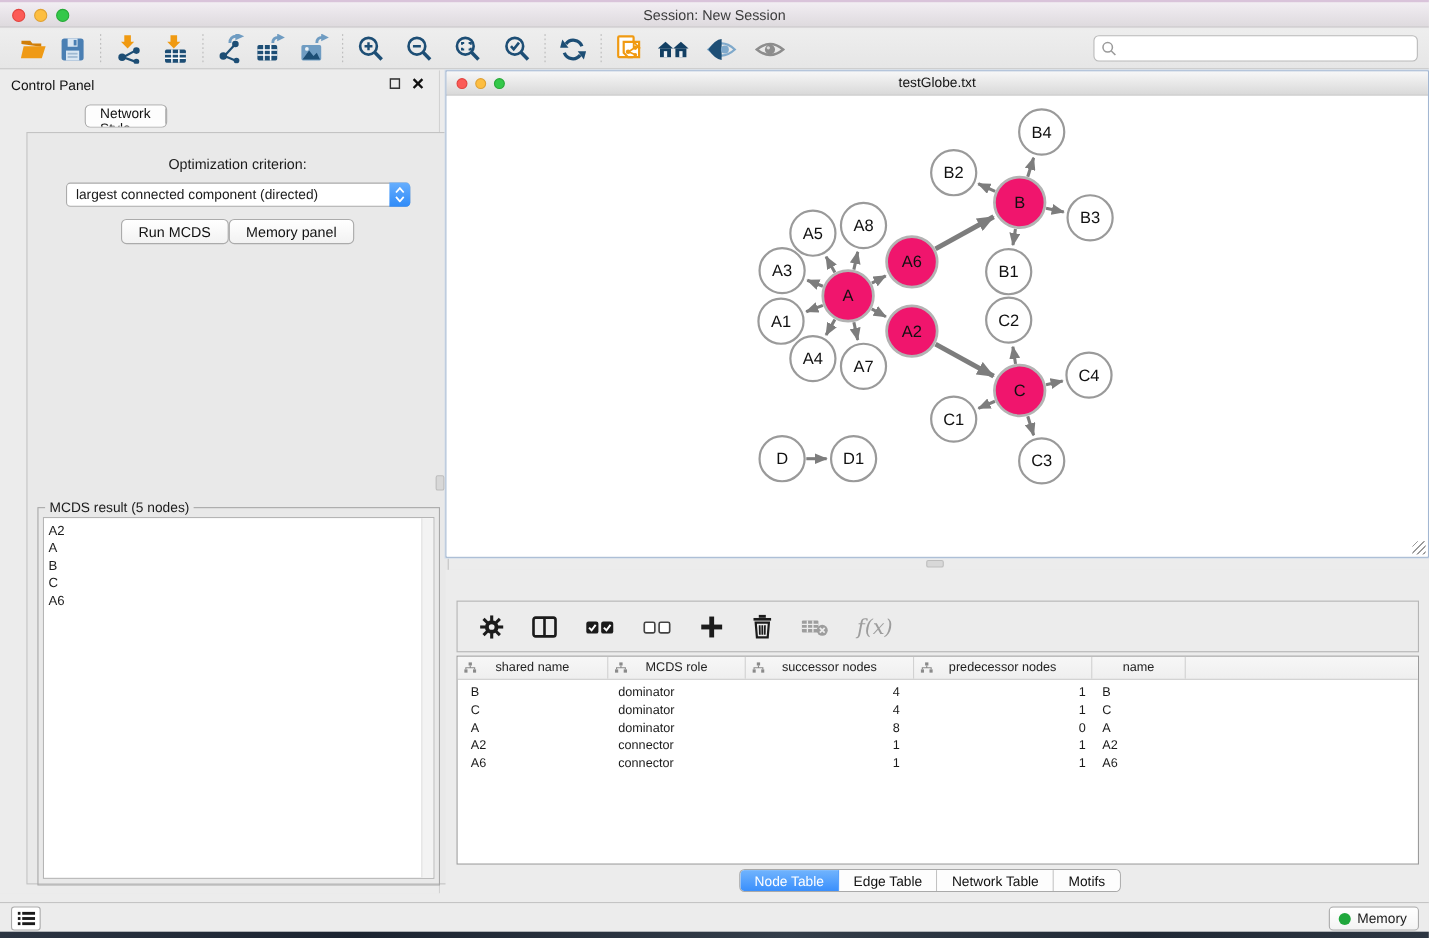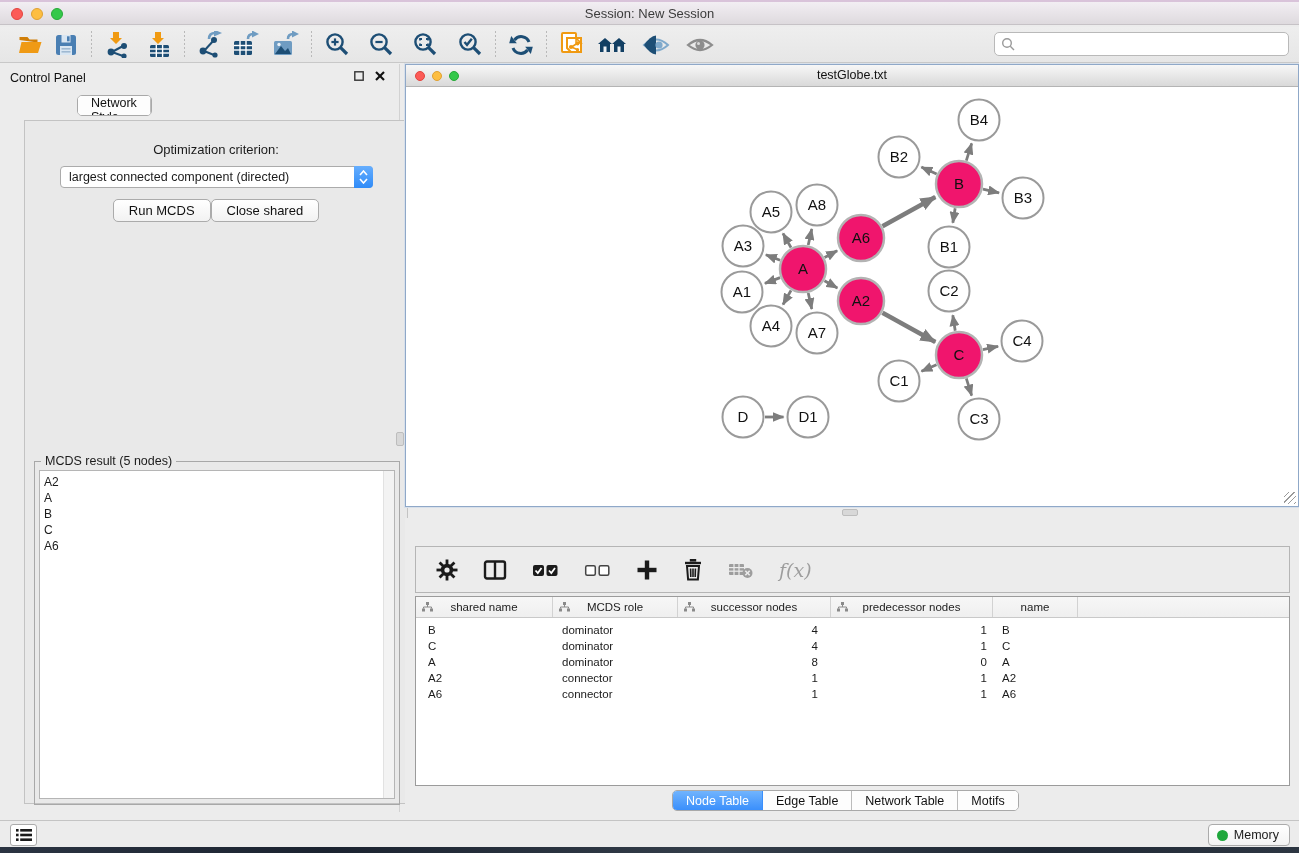--- a/index.html
+++ b/index.html
@@ -52,21 +52,21 @@
   .result-scroll { position:absolute; right:0; top:0; bottom:0; width:11px; background:#f3f3f3; border-left:1px solid #e2e2e2; }
   .result-item { font-size:12px; line-height:16px; padding-left:4px; }
   .result-list .inner { padding-top:3px; }
 
   
   .net-window { position:absolute; left:405px; top:64px; width:894px; height:443px; border:1px solid #8fa8c8; background:#fff; box-shadow:0 0 0 1px #d8e0ea; }
   .net-titlebar { position:relative; height:22px; background:linear-gradient(#f7f7f7,#d9d9d9); border-bottom:1px solid #b4b4b4; }
   .net-titlebar .title { position:absolute; left:0; right:0; top:3px; text-align:center; font-size:12.5px; color:#111; }
   .net-lights { position:absolute; left:9px; top:6px; display:flex; gap:7px; }
   .net-lights .light { width:10px; height:10px; }
-  .net-canvas { position:relative; width:892px; height:419px; background:#fff;padding-left:32px; }
+  .net-canvas { position:relative; width:892px; height:419px; background:#fff; }
   .resize-grip { position:absolute; right:2px; bottom:2px; width:12px; height:12px;
     background:repeating-linear-gradient(135deg, transparent 0 3px, #9a9a9a 3px 4px); }
   .split-handle-h { position:absolute; left:842px; top:509px; width:16px; height:7px; background:#d8d8d8; border:1px solid #bdbdbd; border-radius:2px; }
   .split-handle-v { position:absolute; left:396px; top:432px; width:8px; height:14px; background:#d8d8d8; border:1px solid #bdbdbd; border-radius:2px; }
 
   
   .table-panel { position:absolute; left:405px; top:518px; width:894px; height:298px; background:#ececec; }
   .tp-toolbar { position:absolute; left:10px; top:28px; width:875px; height:47px; border:1px solid #b5b5b5; background:#ececec;
     display:flex; align-items:center; gap:25px; padding-left:20px; }
   .fx-label { font-family:"DejaVu Serif", serif; font-style:italic; font-size:19px; color:#9d9d9d;text-align:center; }
@@ -310,21 +310,21 @@
         <svg width="9" height="6" viewBox="0 0 9 6">
             <polyline points="1,5 4.5,1 8,5" fill="none" stroke="#fff" stroke-width="1.6"></polyline>
           </svg>
         <svg width="9" height="6" viewBox="0 0 9 6">
             <polyline points="1,1 4.5,5 8,1" fill="none" stroke="#fff" stroke-width="1.6"></polyline>
           </svg>
       </span>
     </div>
     <div class="btn-row">
       <button class="mac-btn">Run MCDS</button>
-      <button class="mac-btn">Close shared</button>
+      <button class="mac-btn">Memory panel</button>
     </div>
     <div class="result-fieldset">
       <span class="result-legend">MCDS result (5 nodes)</span>
       <div class="result-list">
         <div class="inner">
             <div class="result-item">A2</div>
             <div class="result-item">A</div>
             <div class="result-item">B</div>
             <div class="result-item">C</div>
             <div class="result-item">A6</div>

